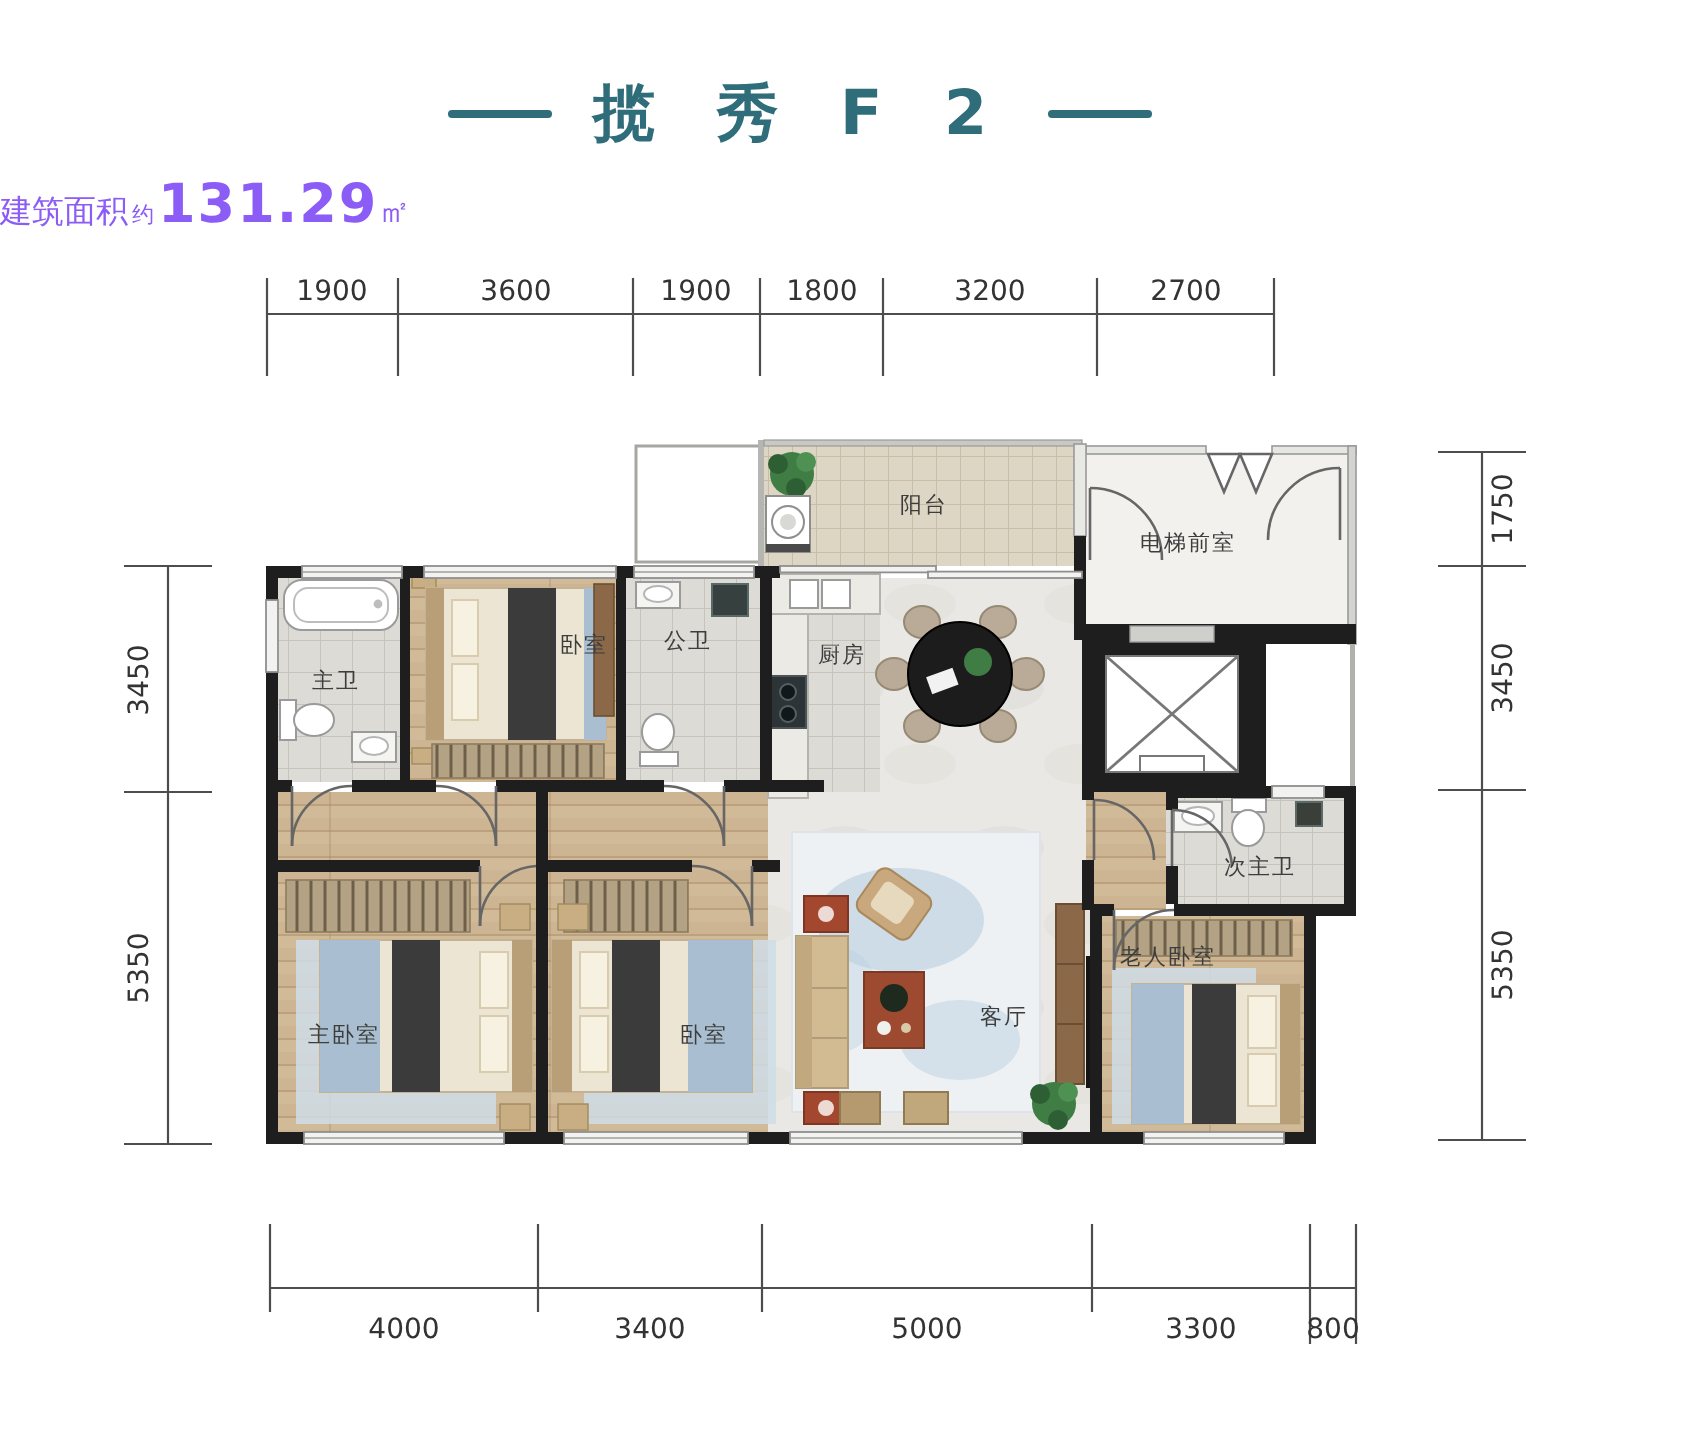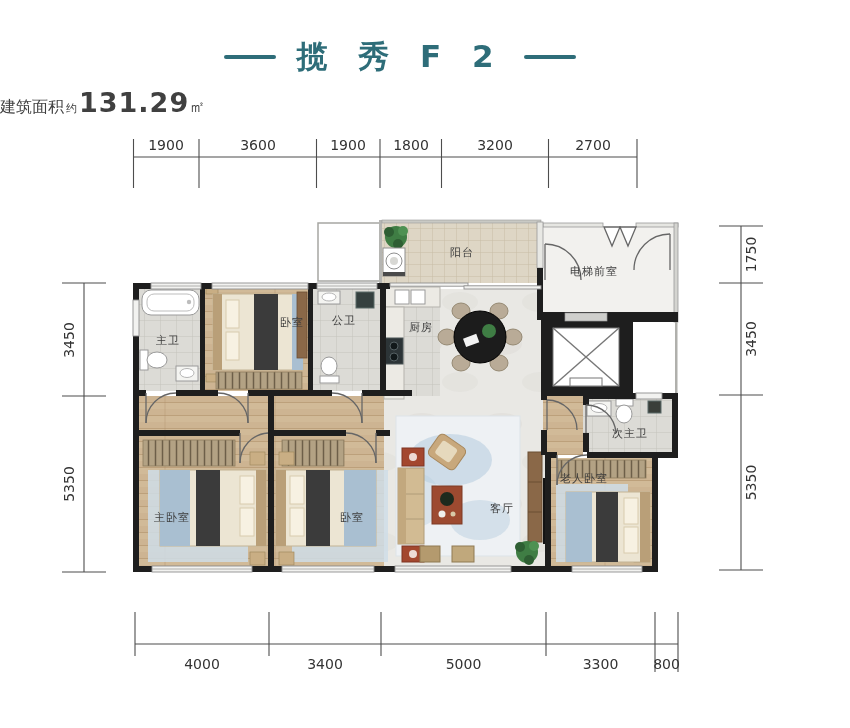--- a/index.html
+++ b/index.html
@@ -2,21 +2,21 @@
 <html><head>
 <meta charset="utf-8">
 <style>
   html,body{margin:0;padding:0;background:#ffffff;}
   .page{position:relative;width:850px;height:728px;background:#ffffff;overflow:hidden;
         font-family:"DejaVu Sans","Liberation Sans",sans-serif;}
   .header{position:absolute;left:0;top:36px;width:800px;text-align:left;}
   .title-row{display:flex;align-items:center;justify-content:center;gap:20px;}
   .title-row h1{margin:0;font-size:31px;font-weight:bold;letter-spacing:10px;color:#2e6d79;}
   .dash{display:inline-block;width:52px;height:4px;background:#2e6d79;border-radius:2px;}
-  .subtitle{margin-top:9px;color:#404040;}
+  .subtitle{margin-top:9px;color:#8b5cf6;}
   .subtitle .lbl{font-size:16px;}
   .subtitle .approx{font-size:11px;margin:0 2px;}
   .subtitle .num{font-size:27px;font-weight:bold;letter-spacing:1px;}
   .subtitle .unit{font-size:16px;}
   svg{position:absolute;left:0;top:0;}
   svg text{font-family:"DejaVu Sans","Liberation Sans",sans-serif;}
   .dim-txt{font-size:14px;fill:#333333;}
   .room-lbl{font-size:11px;fill:#3d3d3d;letter-spacing:1px;}
 </style>
 </head>

